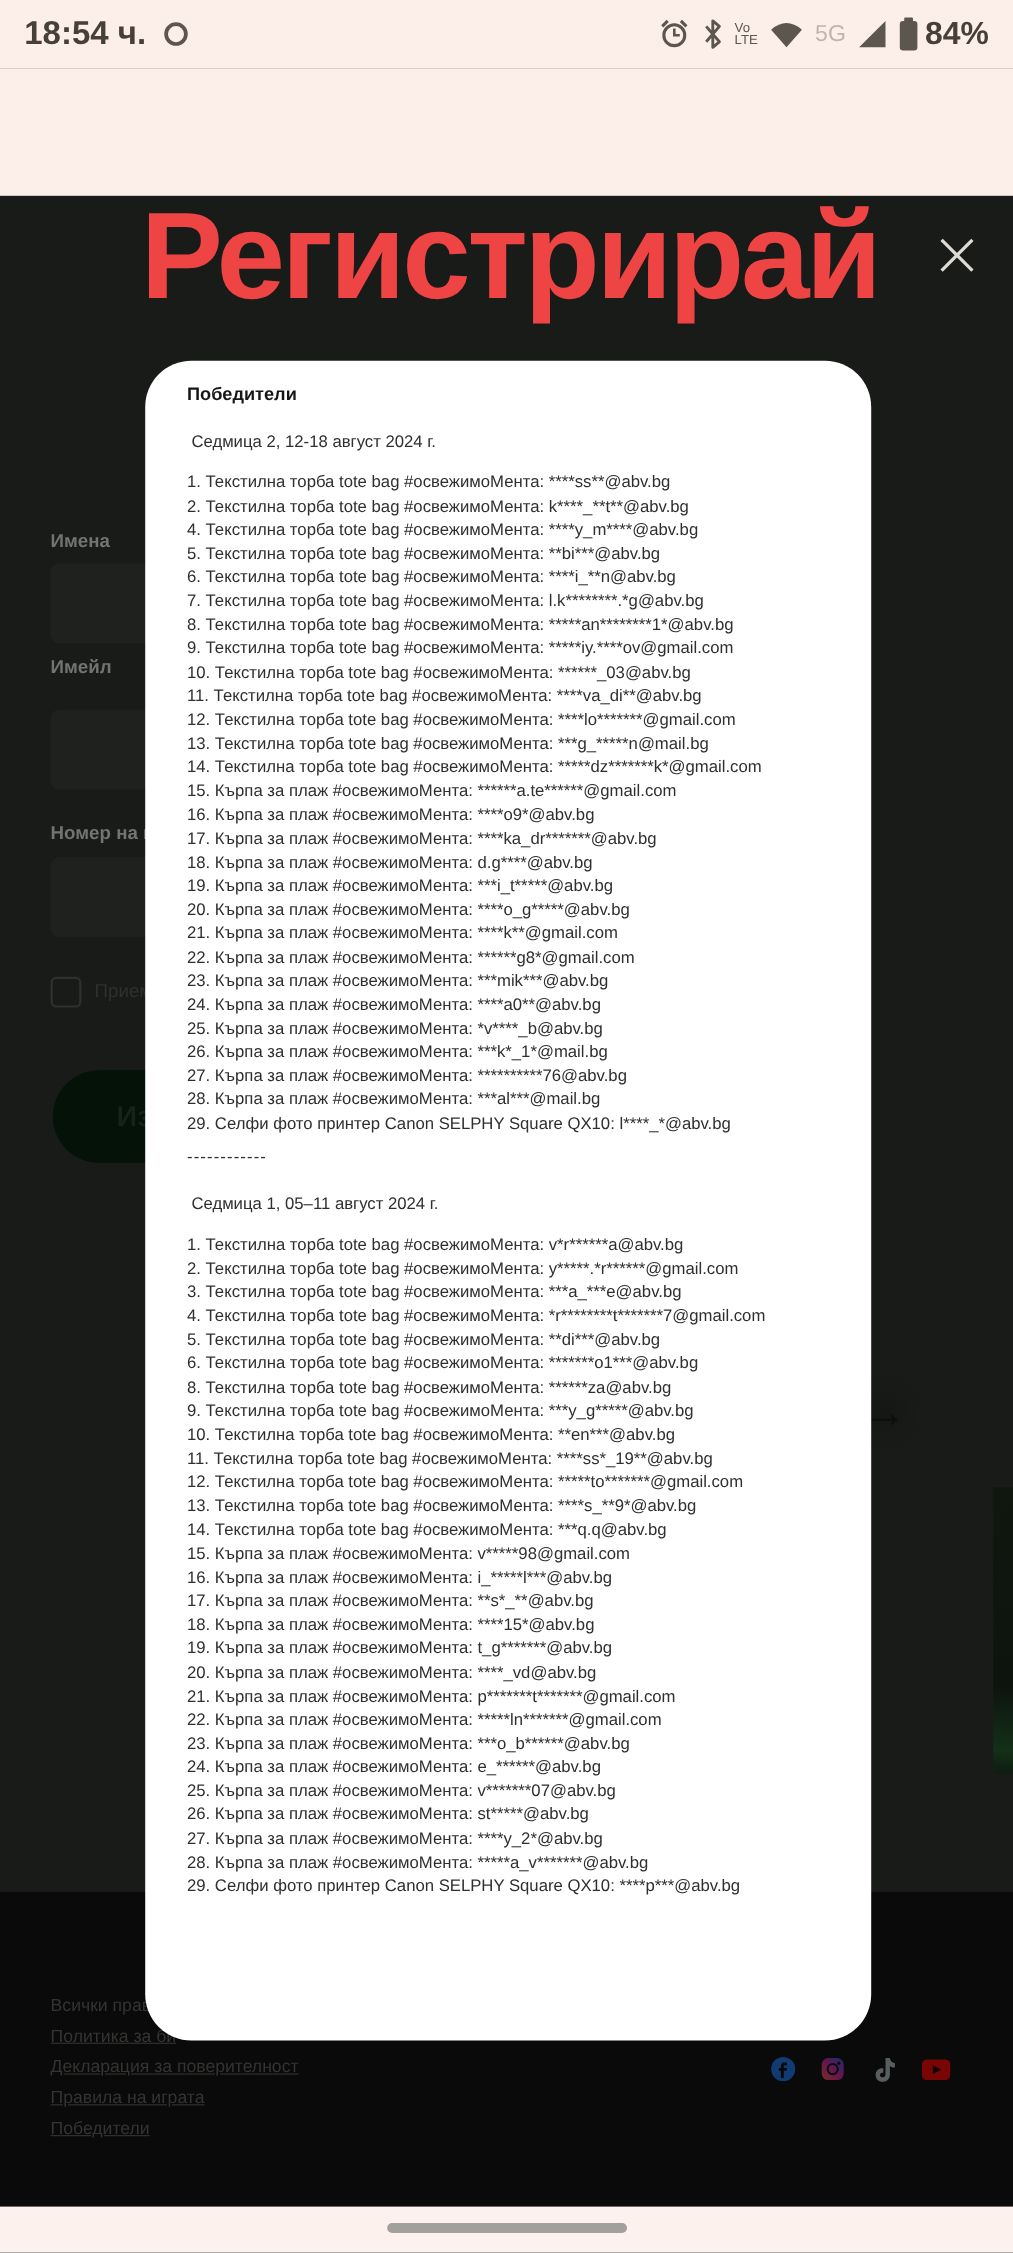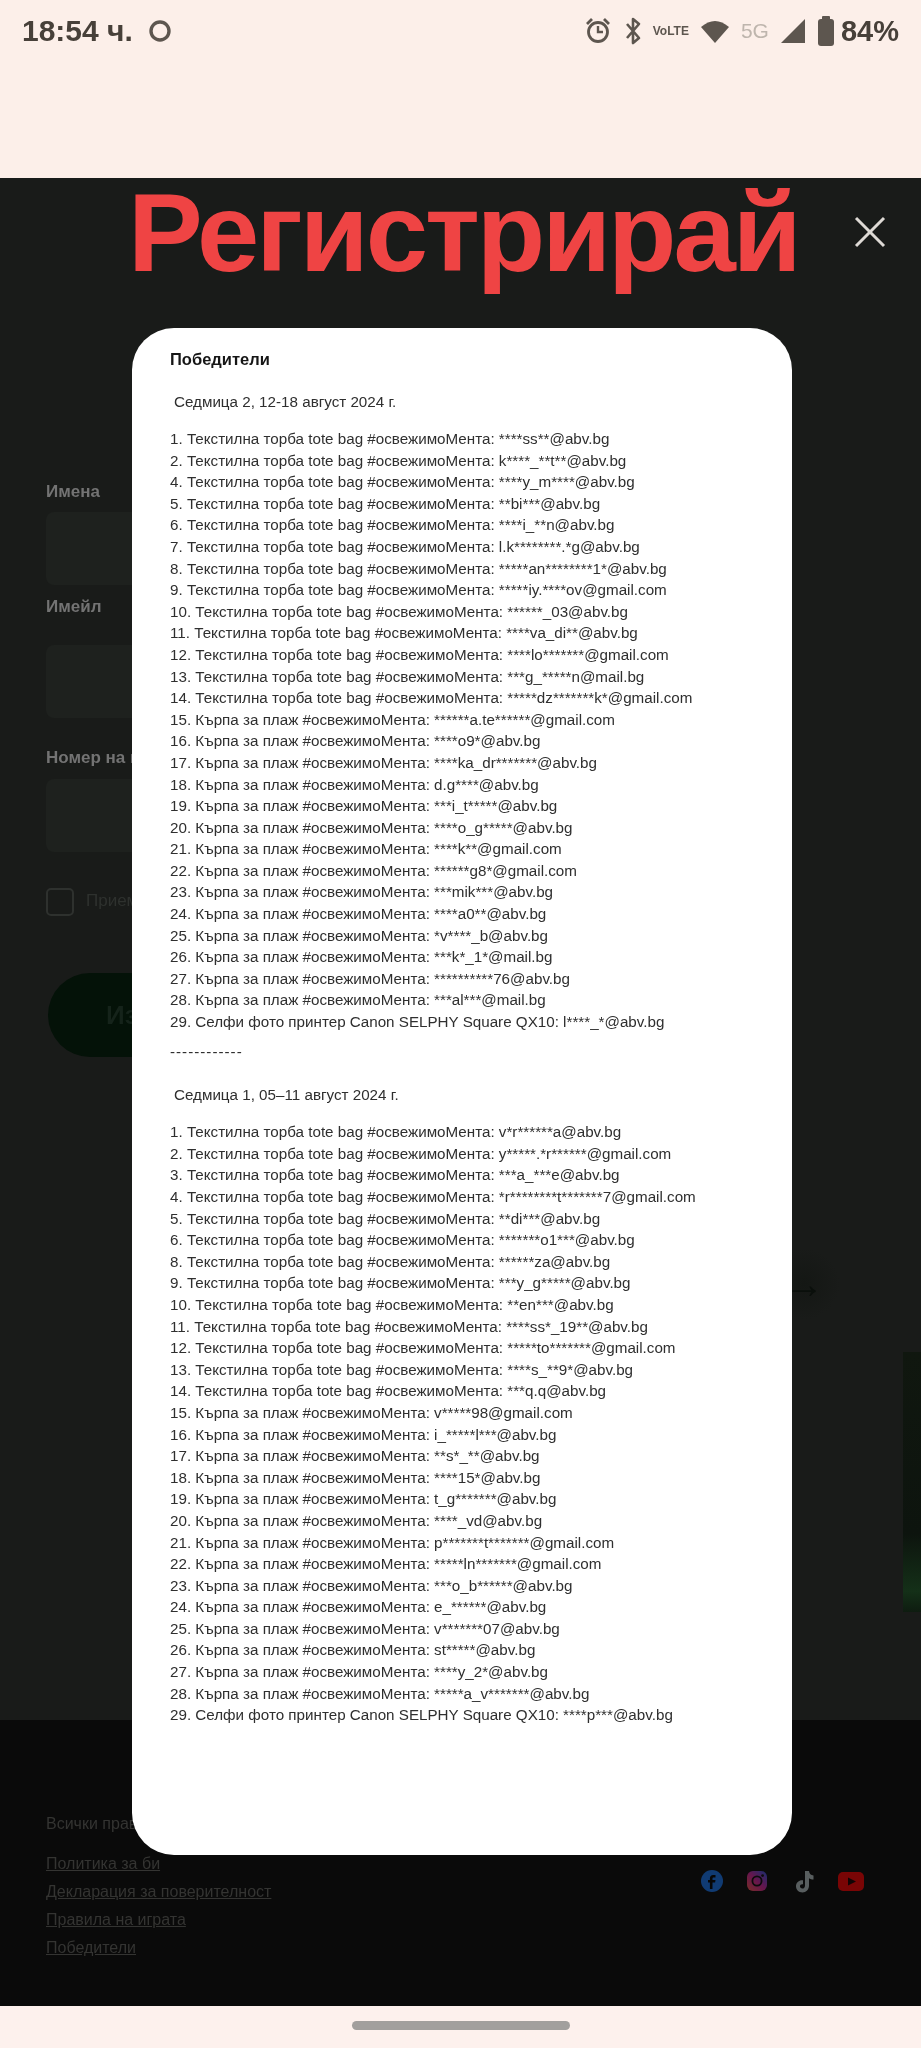--- a/index.html
+++ b/index.html
@@ -8,21 +8,21 @@
   .abs{position:absolute;}
 
   
   .statusbar{left:0;top:0;width:921px;height:62px;background:#fcefe9;z-index:3;
              display:flex;align-items:center;justify-content:space-between;padding:0 22px;box-sizing:border-box;gap:31px;}
   .sb-left{display:flex;align-items:center;gap:14px;}
   .sb-time{font-size:30px;font-weight:700;color:#474039;letter-spacing:0;}
   .sb-right{display:flex;align-items:center;gap:10px;color:#5d564f;}
   .sb-5g{font-size:21px;font-weight:400;color:#beb5ad;}
   .sb-batt-pct{font-size:29px;font-weight:700;color:#474039;margin-left:-4px;}
-  .volte{display:flex;flex-direction:row;line-height:11px;font-size:12px;font-weight:700;color:#5d564f;align-items:flex-start;}
+  .volte{display:flex;flex-direction:column;line-height:11px;font-size:12px;font-weight:400;color:#5d564f;align-items:flex-start;}
 
   
   .toolbar{left:0;top:62px;width:921px;height:116px;background:#fcefe9;z-index:3;}
   .home-btn{left:22px;top:92px;width:42px;height:42px;}
   .urlbar{left:55px;top:68px;width:596px;height:90px;background:#f0e1d3;border-radius:45px;
           display:flex;align-items:center;padding-left:38px;box-sizing:border-box;gap:18px;}
   .url-text{font-size:31px;font-weight:700;color:#362f28;}
   .plus-btn{left:678px;top:90px;width:46px;height:46px;}
   .tabbox{left:771px;top:94px;width:37px;height:37px;border:3.5px solid #3b342d;border-radius:10px;
           display:flex;align-items:center;justify-content:center;font-size:21px;font-weight:700;color:#3b342d;}
@@ -41,21 +41,21 @@
                 font-size:26px;font-weight:700;color:#15231a;line-height:84px;padding-left:58px;box-sizing:border-box;}
   .carousel-arrow{left:768px;top:1248px;width:72px;height:72px;border-radius:50%;z-index:1;
                   background:radial-gradient(circle,#141714 0%,#191b19 70%);
                   display:flex;align-items:center;justify-content:center;font-size:40px;color:#0a0f0b;}
   .product-sliver{left:903px;top:1352px;width:18px;height:260px;z-index:1;
                   background:linear-gradient(180deg,#10170f 0%,#0d140e 70%,#143018 92%,#0e1c10 100%);}
 
   
   .pfooter{left:0;top:1720px;width:921px;height:286px;background:#0a0a0a;z-index:1;}
   .flink{left:46px;font-size:16px;color:#343432;z-index:1;white-space:nowrap;}
-  .flink.u{text-decoration:underline;margin-top:12px;}
+  .flink.u{text-decoration:underline;}
   .social{z-index:1;opacity:0.45;}
 
   
   .modal{left:132px;top:328px;width:660px;height:1527px;background:#ffffff;border-radius:42px;z-index:5;
          padding:22px 34px 0 38px;box-sizing:border-box;overflow:hidden;color:#2f2f2f;}
   .m-title{font-size:16.5px;font-weight:700;color:#161616;margin-bottom:12px;}
   .m-week{font-size:15.2px;margin:24px 0 18px 4px;}
   .m-item{font-size:15.2px;line-height:21.6px;}
   .m-sep{font-size:15.2px;line-height:21.6px;margin-top:8px;letter-spacing:1px;}
 

